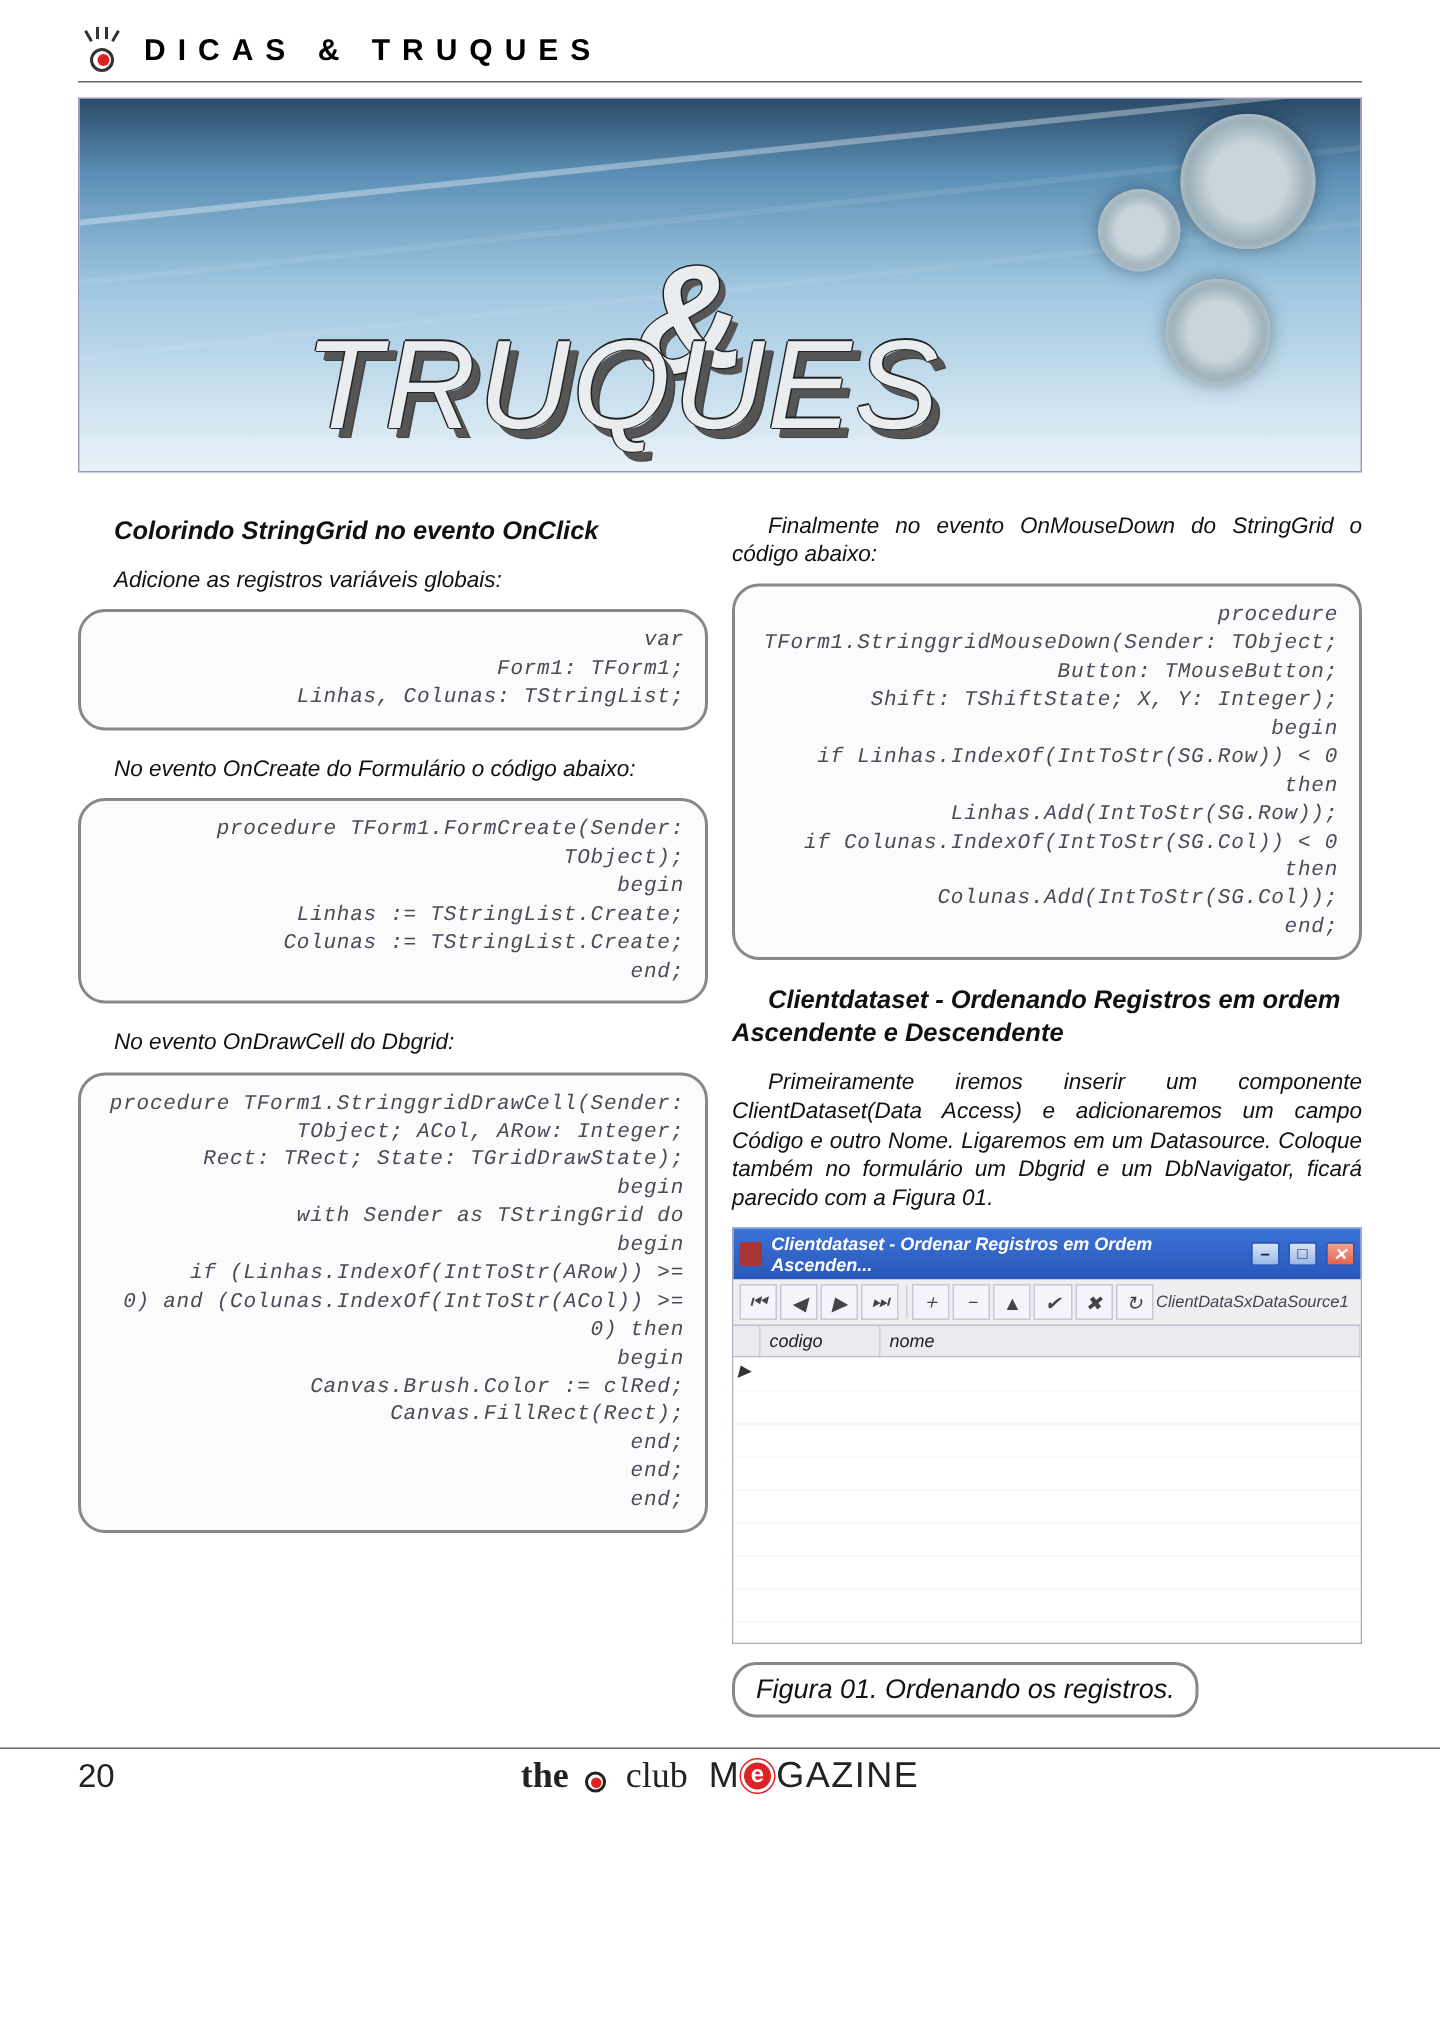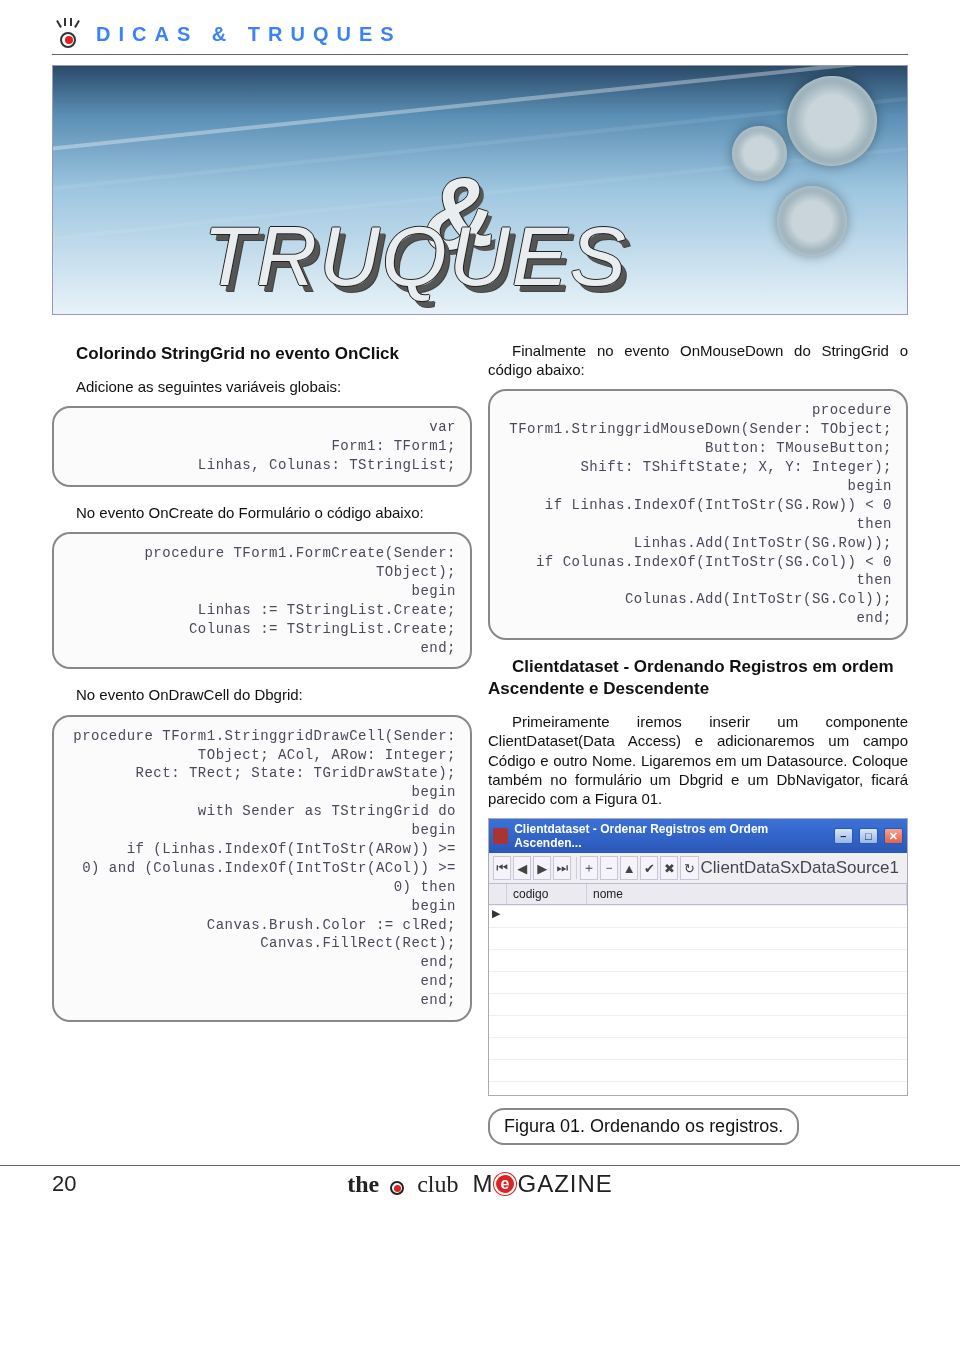--- a/index.html
+++ b/index.html
@@ -33,21 +33,21 @@
     border:2px solid #333; border-radius:50%; background:#fff;
   }
   .logo-eye .pupil {
     position:absolute; bottom:4px; left:13px; width:8px; height:8px;
     background:#d22; border-radius:50%;
   }
   .hdr-title {
     font-size: 20px;
     letter-spacing: 8px;
     font-weight: 600;
-    color:#3b82f6;
+    color:#000000;
   }
   .hdr-rule { border:0; border-top:1px solid #666; margin-bottom:10px; }
   
   .banner {
     width:100%; height:250px;
     background: linear-gradient(180deg,#2a4a68 0%, #5b8fb5 20%, #9ec6e0 50%, #e8f2f8 100%);
     position:relative; overflow:hidden; border:1px solid #99b;
     margin-bottom:22px;
   }
   .banner .streak {
@@ -79,21 +79,21 @@
     text-shadow:
       1px 0 #222,-1px 0 #222,0 1px #222,0 -1px #222,
       5px 6px 0 #555, 6px 7px 0 #444;
   }
   .banner .gear {
     position:absolute; border-radius:50%;
     background:radial-gradient(circle,#c9d5da 40%,#8ea5b0 70%);
     box-shadow:0 0 12px rgba(0,0,0,.35), inset 0 0 6px rgba(255,255,255,.6);
   }
   
-  .cols { display:flex; gap:16px; }
+  .cols { display:flex; gap:16px;font-style:italic; }
   .col { flex:1 1 0; min-width:0; }
   .heading {
     font-weight:700; font-size:17px; color:#111;
     margin: 6px 0 12px 0;
     line-height:1.3;
   }
   .para {
     font-size:15px; color:#111; line-height:1.28;
     margin: 4px 0 10px 0;
     text-align:justify;
@@ -140,21 +140,21 @@
   .fig-toolbar{
     display:flex;align-items:center;gap:0;background:#efeff2;
     border-bottom:1px solid #bcbccc;padding:3px 4px;
   }
   .fig-toolbar .tbtn{
     width:28px;height:24px;border:1px solid #c7c7d7;background:#f4f4fa;
     display:flex;align-items:center;justify-content:center;font-size:13px;color:#444;
     margin-right:2px;
   }
   .fig-toolbar .sep{width:1px;height:22px;background:#cfcfe0;margin:0 3px;}
-  .fig-toolbar .right{margin-left:auto;font-size:17px;color:#445;padding-right:4px;}
+  .fig-toolbar .right{margin-left:auto;font-size:11px;color:#445;padding-right:4px;}
   .fig-gridhdr{
     display:flex;background:#eaeaf0;border-bottom:1px solid #bcbccc;
     font-size:12px;color:#222;
   }
   .fig-gridhdr .cell{padding:3px 6px;border-right:1px solid #cfcfe0;}
   .fig-gridhdr .c0{width:18px;}
   .fig-grid{
     height:190px;background:#fff;overflow:hidden;position:relative;
     background-image:linear-gradient(#eef 1px,transparent 1px);
     background-size:100% 22px;
@@ -217,21 +217,21 @@
     <div class="gear" style="right:120px;top:60px;width:55px;height:55px;"></div>
     <div class="gear" style="right:60px;top:120px;width:70px;height:70px;"></div>
     <div class="amp">&amp;</div>
     <div class="truques">TRUQUES</div>
   </div>
 
   <div class="cols">
 
     <div class="col">
       <div class="heading indent">Colorindo StringGrid no evento OnClick</div>
-      <div class="para indent">Adicione as seguintes variáveis globais:</div>
+      <div class="para indent">Adicione as registros variáveis globais:</div>
       <div class="codebox">var
   Form1: TForm1;
   Linhas, Colunas: TStringList;</div>
       <div class="para indent">No evento OnCreate do Formulário o código abaixo:</div>
       <div class="codebox">procedure TForm1.FormCreate(Sender: TObject);
 begin
   Linhas := TStringList.Create;
   Colunas := TStringList.Create;
 end;</div>
       <div class="para indent">No evento OnDrawCell do Dbgrid:</div>

